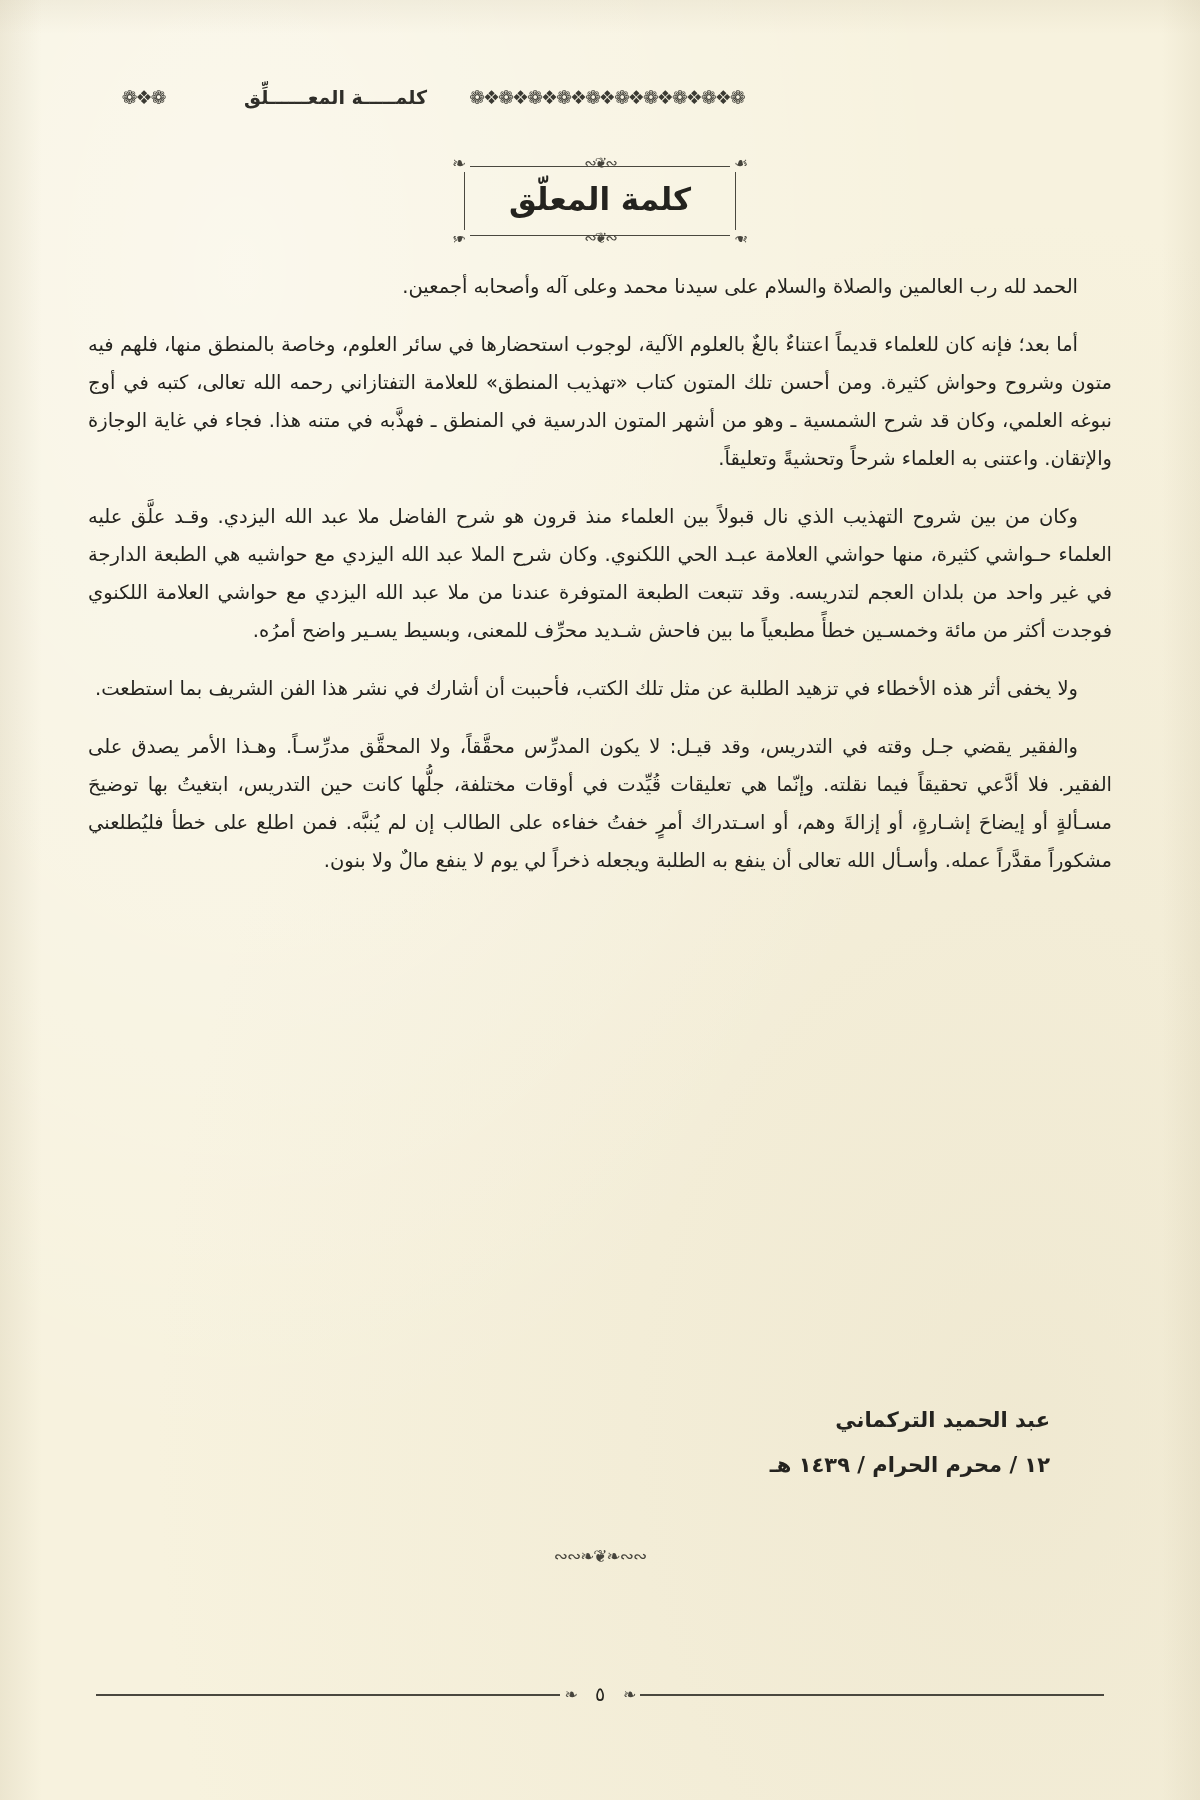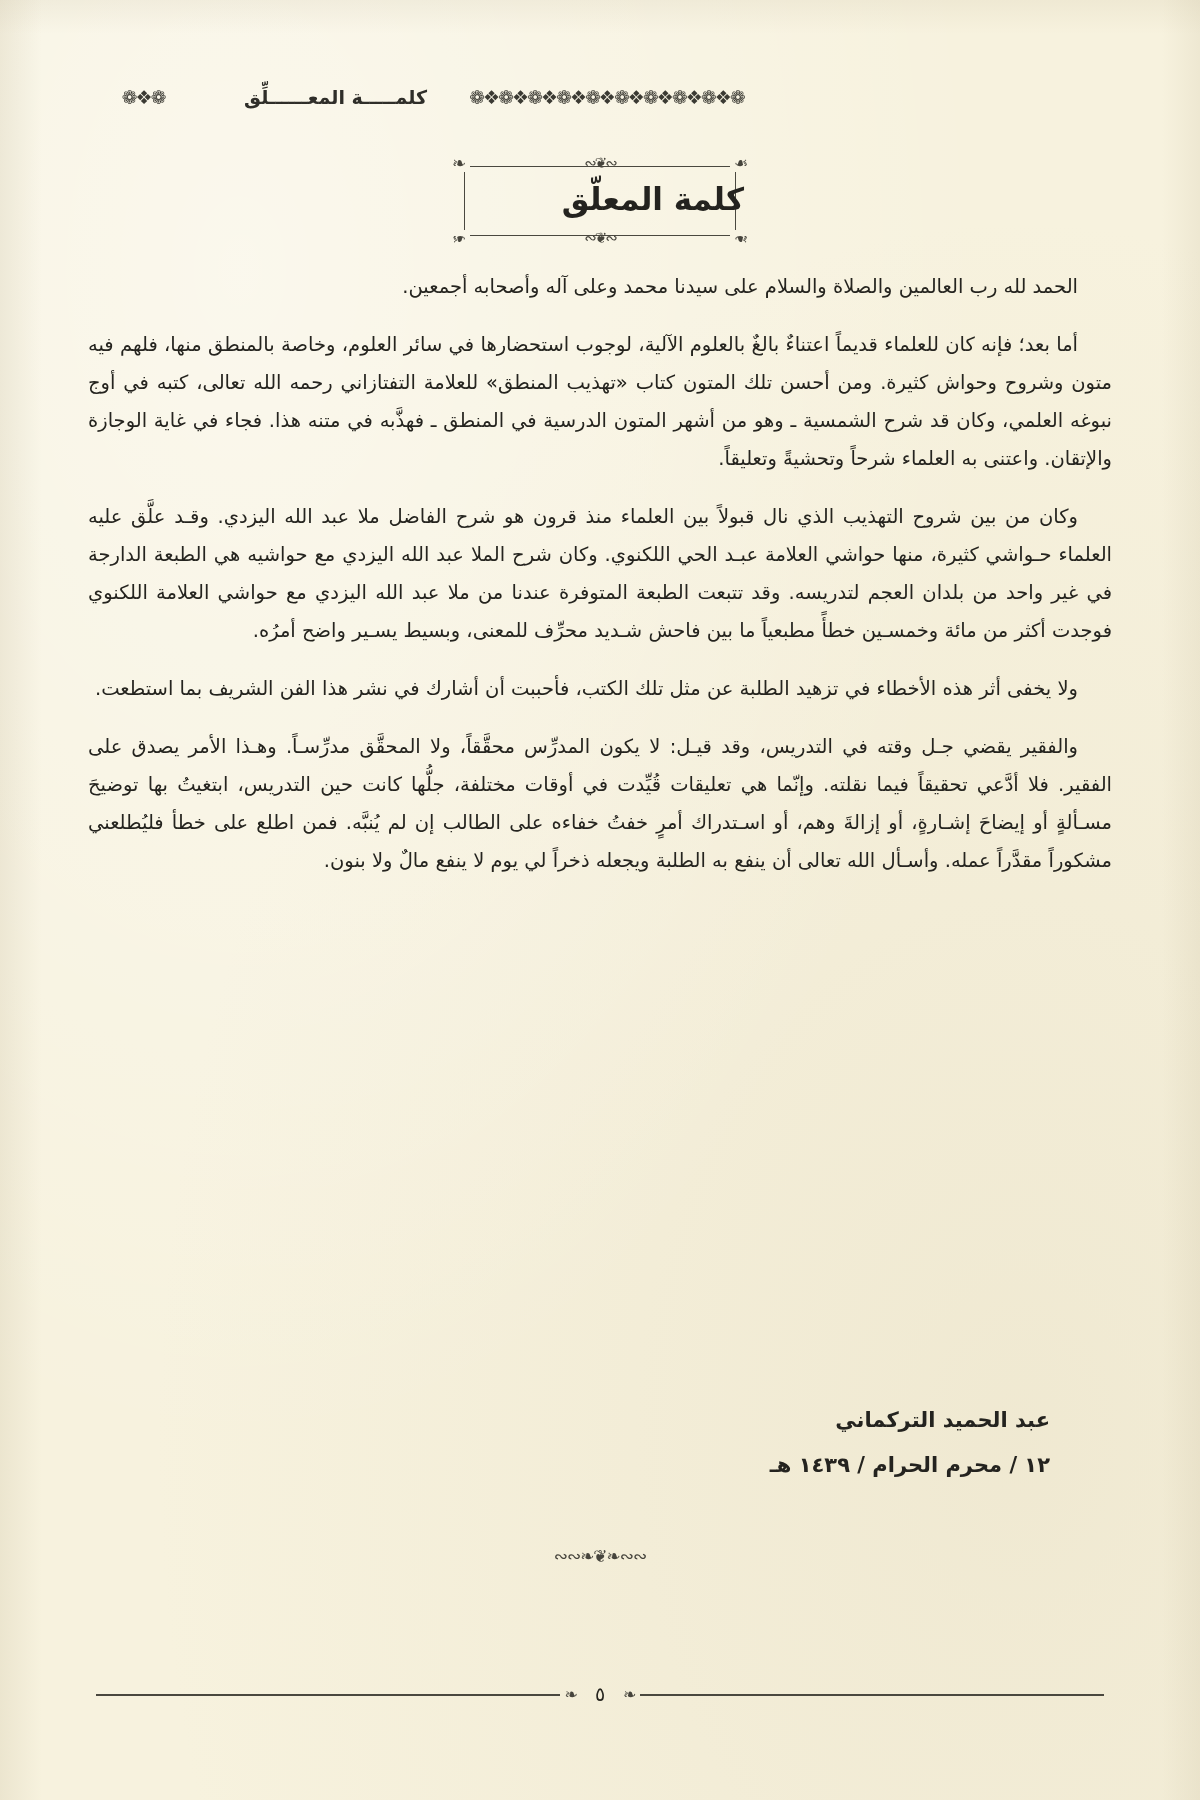--- a/index.html
+++ b/index.html
@@ -79,21 +79,21 @@
     right: 0;
     display: flex;
     justify-content: center;
   }
   .cartouche {
     position: relative;
     width: 288px;
     height: 86px;
     display: flex;
     align-items: center;
-    justify-content: flex-start;
+    justify-content: center;
   }
   .cartouche .frame-line {
     position: absolute;
     background: #4a483f;
   }
   .cartouche .fl-top    { top: 8px;  left: 14px;  right: 14px;  height: 1.4px; }
   .cartouche .fl-bottom { bottom: 8px; left: 14px; right: 14px; height: 1.4px; }
   .cartouche .fl-left   { top: 14px; bottom: 14px; left: 8px;  width: 1.4px; }
   .cartouche .fl-right  { top: 14px; bottom: 14px; right: 8px; width: 1.4px; }
 

